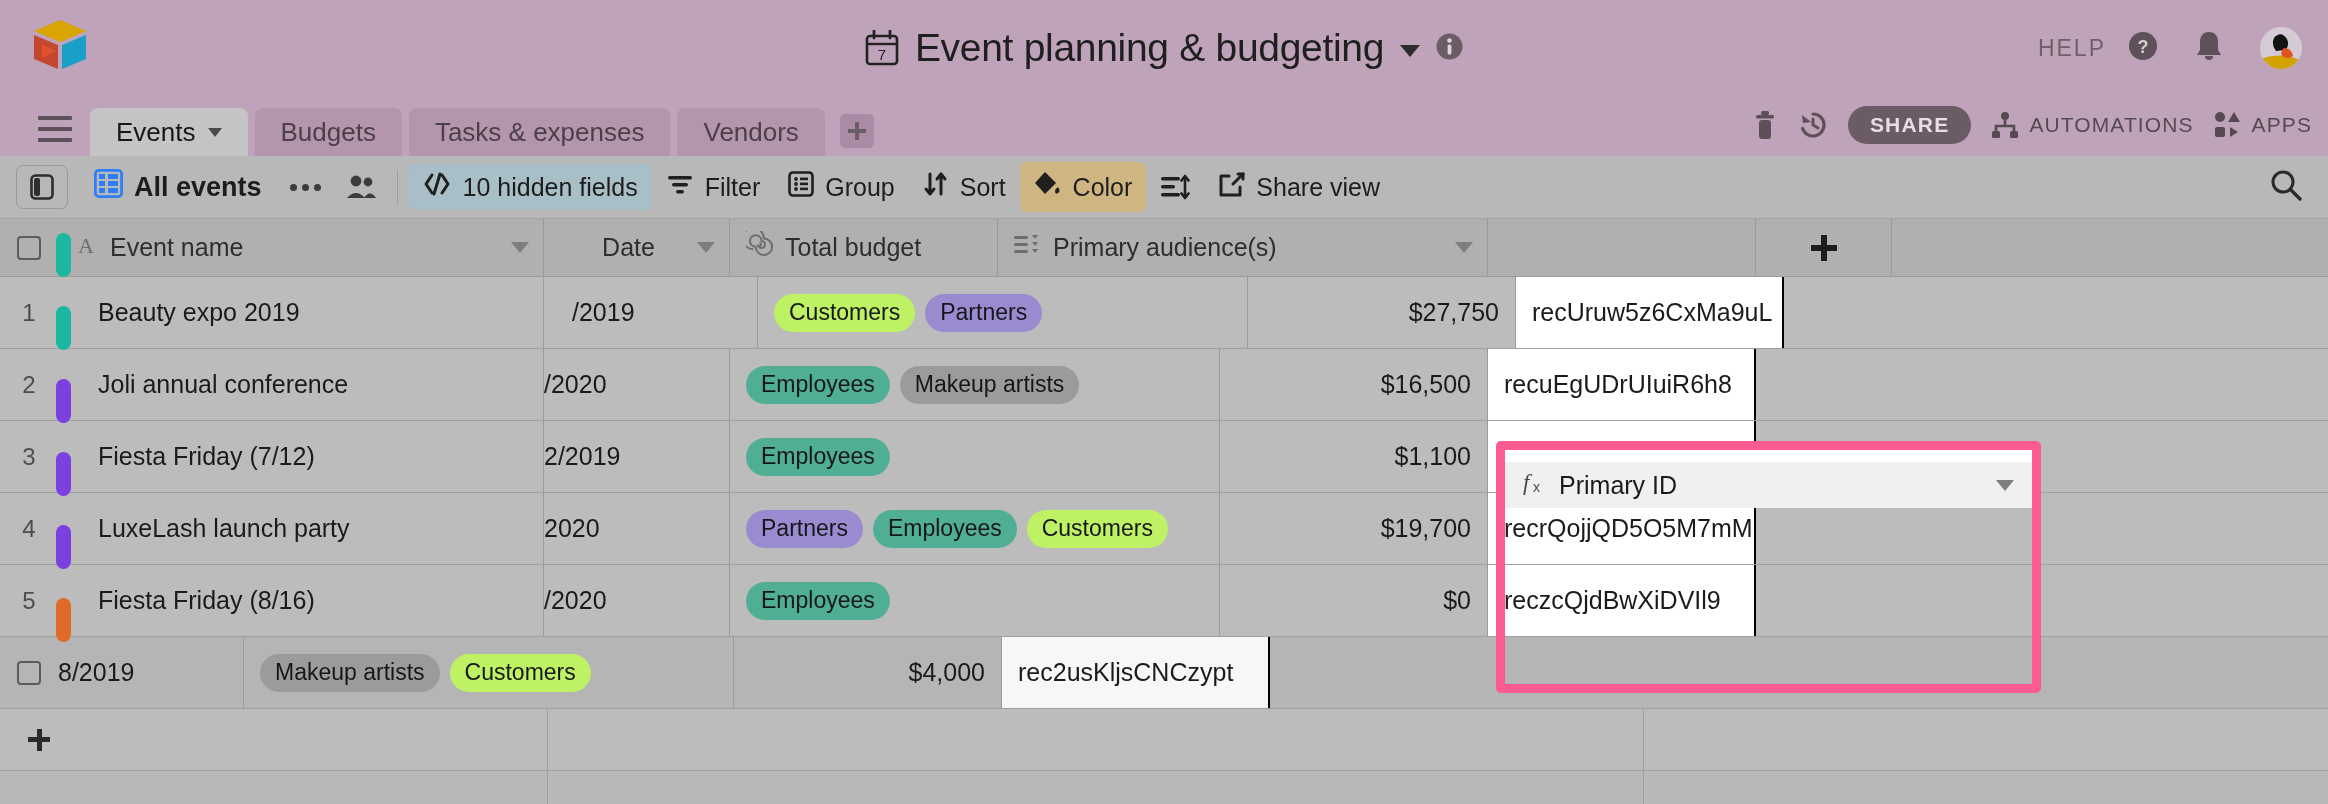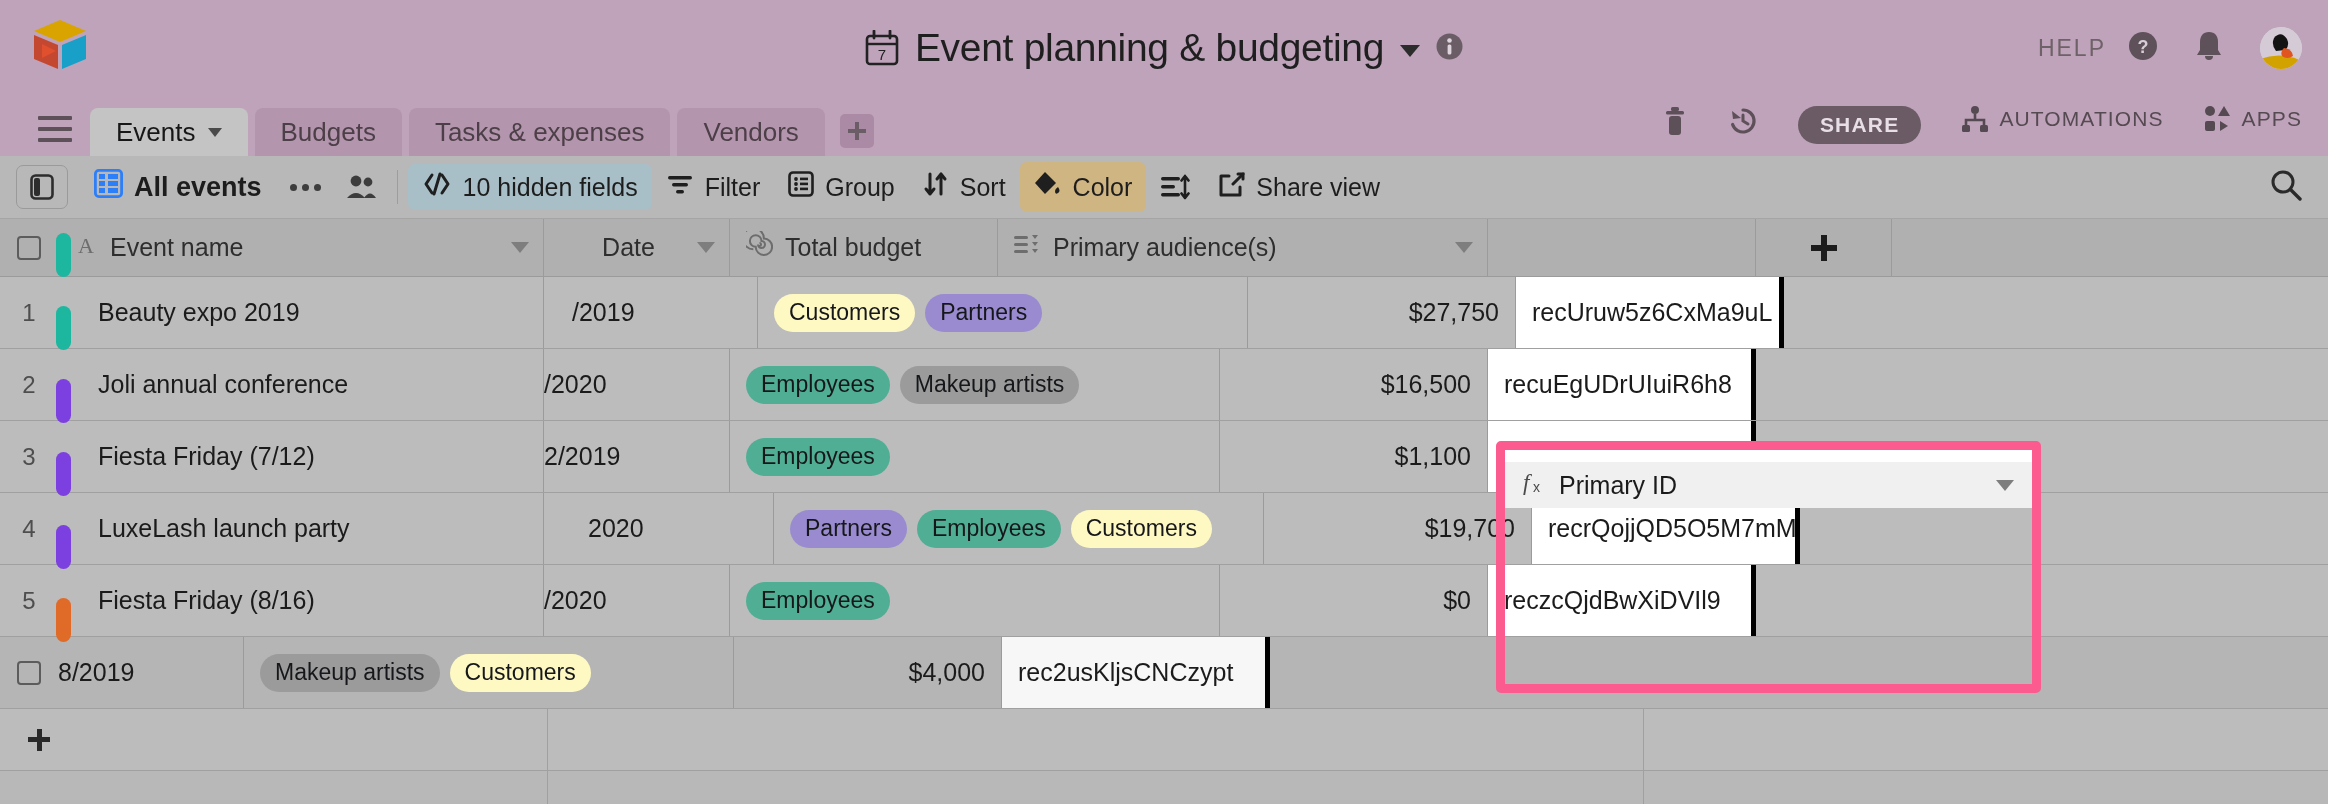--- a/index.html
+++ b/index.html
@@ -108,22 +108,22 @@
   }
   .addtab::before {
     content:""; display:block;
     width: 18px; height: 18px;
     background:
       linear-gradient(#6b5d66,#6b5d66) center/18px 4px no-repeat,
       linear-gradient(#6b5d66,#6b5d66) center/4px 18px no-repeat;
   }
 
   .tabbar-right {
-    position: absolute; right: 26px; bottom: 12px;
-    display: flex; align-items: flex-start; gap: 40px;
+    position: absolute; right: 16px; bottom: 12px;
+    display: flex; align-items: center; gap: 20px;
   }
   .ic { display: block; }
   .share-pill {
     background: #6a5b64; color: #e8dee6;
     border-radius: 20px;
     padding: 7px 22px;
     font-size: 21px; letter-spacing: 1.2px;
     font-weight: 600;
     cursor: pointer;
   }
@@ -237,34 +237,34 @@
   .colorbar {
     position: absolute; left: 56px; top: 14px;
     width: 15px; height: 44px; border-radius: 8px;
   }
   .expand-ic { width: 26px; height: 26px; margin-right: 6px; flex: none; }
   .c-name-cell { width: 486px; padding-left: 40px; gap: 6px; }
   .c-date-cell { width: 186px; }
   .c-budget-cell { width: 268px; justify-content: flex-end; }
   .c-recid-cell {
     width: 268px; background: #ffffff; color: #1b1b1b;
-    border-right: 5px solid #000000;
+    border-right: 2px solid #000000;
   }
   .row.hovered .c-recid-cell { background: #f7f7f7; }
   .tail-cell { flex: 1; border-right: none; }
 
   .pill {
     display: inline-flex; align-items: center;
     height: 38px; padding: 0 15px;
     border-radius: 19px;
     font-size: 23px; color: #16171a;
     white-space: nowrap;
     margin-right: 10px;
   }
-  .pill-customers { background: #fef9c3; }
+  .pill-customers { background: #bef264; }
   .pill-partners  { background: #9a8bd0; }
   .pill-employees { background: #4fae93; }
   .pill-makeup    { background: #9b9b9b; }
 
   
   .addrow {
     display: flex; height: 62px;
     background: #bcbcbc;
     border-bottom: 1px solid #a0a0a0;
     align-items: center;
@@ -685,21 +685,21 @@
 
     <div class="row">
       <div class="rownum">
         <span class="num">4</span>
 
       </div>
       <div class="colorbar" style="background:#7c3fe0;top:233px"></div>
       <div class="cell c-name-cell">
         <span>LuxeLash launch party</span>
       </div>
-      <div class="cell c-date-cell" style="padding-left:0;margin-left:44px;">
+      <div class="cell c-date-cell" style="padding-left:0;">
         <span>2020</span>
       </div>
       <div class="cell c-aud">
         <span class="pill pill-partners">Partners</span>
         <span class="pill pill-employees">Employees</span>
         <span class="pill pill-customers">Customers</span>
       </div>
       <div class="cell c-budget-cell">
         <span>$19,700</span>
       </div>

